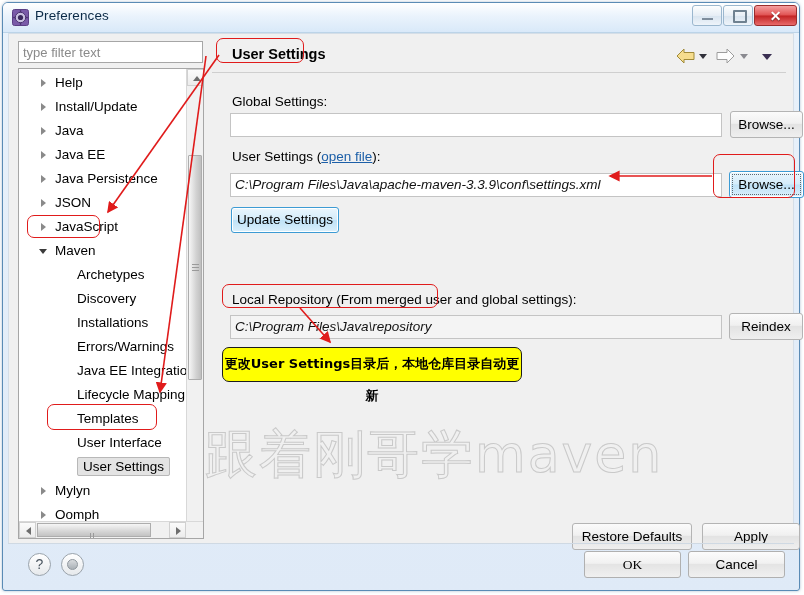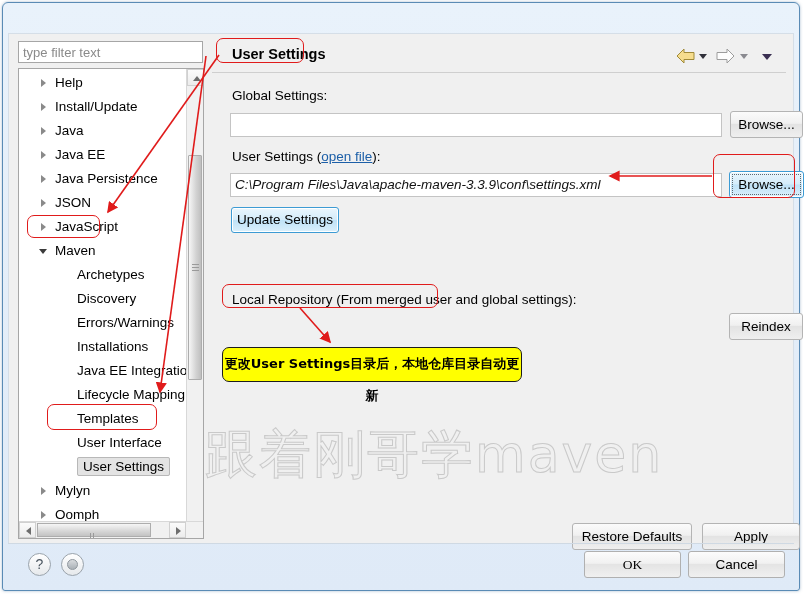--- a/index.html
+++ b/index.html
@@ -354,39 +354,63 @@
     font-family: "DejaVu Sans", sans-serif;
     color: #000;
     font-weight: 600;
   }
 </style>
 </head>
 <body>
 
 <div id="window">
 
+  <div id="titlebar">
+    <svg id="title-icon" viewBox="0 0 17 17">
+      <rect x="0.5" y="0.5" width="16" height="16" rx="2" fill="#7a5ba8" stroke="#5b3f85"></rect>
+      <circle cx="8.5" cy="8.5" r="5.2" fill="#c9c1e0" stroke="#4a3270"></circle>
+      <circle cx="8.5" cy="8.5" r="2.6" fill="#3b2a5c"></circle>
+      <g fill="#4a3270">
+        <rect x="7.9" y="1.2" width="1.3" height="2.2"></rect>
+        <rect x="7.9" y="13.6" width="1.3" height="2.2"></rect>
+        <rect x="1.2" y="7.9" width="2.2" height="1.3"></rect>
+        <rect x="13.6" y="7.9" width="2.2" height="1.3"></rect>
+      </g>
+    </svg>
+    <div id="title-text">Preferences</div>
+
+    <div class="wbtn" id="btn-min">
+        <span class="glyph"></span>
+      </div>
+    <div class="wbtn" id="btn-max">
+        <span class="glyph"></span>
+      </div>
+    <div class="wbtn" id="btn-close">
+        <span class="glyph">✕</span>
+      </div>
+  </div>
 
   <div id="dialog-body">
 
     <input id="filter-input" type="text" value="" placeholder="type filter text" style="">
 
     <div id="tree-panel">
       <div id="tree-list">
           <div class="tree-item lvl0"><span class="arrow collapsed"></span><span class="label">Help</span></div>
           <div class="tree-item lvl0"><span class="arrow collapsed"></span><span class="label">Install/Update</span></div>
           <div class="tree-item lvl0"><span class="arrow collapsed"></span><span class="label">Java</span></div>
           <div class="tree-item lvl0"><span class="arrow collapsed"></span><span class="label">Java EE</span></div>
           <div class="tree-item lvl0"><span class="arrow collapsed"></span><span class="label">Java Persistence</span></div>
           <div class="tree-item lvl0"><span class="arrow collapsed"></span><span class="label">JSON</span></div>
           <div class="tree-item lvl0"><span class="arrow collapsed"></span><span class="label">JavaScript</span></div>
           <div class="tree-item lvl0"><span class="arrow expanded"></span><span class="label">Maven</span></div>
           <div class="tree-item lvl1"><span class="label">Archetypes</span></div>
           <div class="tree-item lvl1"><span class="label">Discovery</span></div>
+          <div class="tree-item lvl1"><span class="label">Installations</span></div>
           <div class="tree-item lvl1"><span class="label">Errors/Warnings</span></div>
-          <div class="tree-item lvl1"><span class="label">Installations</span></div>
           <div class="tree-item lvl1"><span class="label">Java EE Integration</span></div>
           <div class="tree-item lvl1"><span class="label">Lifecycle Mapping</span></div>
           <div class="tree-item lvl1"><span class="label">Templates</span></div>
           <div class="tree-item lvl1"><span class="label">User Interface</span></div>
           <div class="tree-item lvl1 selected"><span class="label">User Settings</span></div>
           <div class="tree-item lvl0"><span class="arrow collapsed"></span><span class="label">Mylyn</span></div>
           <div class="tree-item lvl0"><span class="arrow collapsed"></span><span class="label">Oomph</span></div>
           <div class="tree-item lvl0"><span class="arrow collapsed"></span><span class="label">Plug-in Development</span></div>
         </div>
 
@@ -429,21 +453,21 @@
           </svg>
           <span class="nav-chev" id="nav-back-chev"></span>
           <svg class="nav-arrow" id="nav-fwd" width="19" height="16" viewBox="0 0 19 16">
             <path d="M11 1 L18 8 L11 15 L11 11.5 L1 11.5 L1 4.5 L11 4.5 Z" fill="#fdfdfd" stroke="#9c9c9c" stroke-width="1"></path>
           </svg>
           <span class="nav-chev" id="nav-fwd-chev"></span>
           <span class="nav-chev" id="nav-menu-chev"></span>
         </div>
       </div>
 
-      <div class="field-label" style="left:20px; top:47px;">
+      <div class="field-label" style="left:20px; top:53px;">
         <span>Global Settings:</span>
       </div>
       <div class="txtbox" id="global-settings-input" style="left:18px; top:72px; width:492px;"></div>
       <div class="btn" style="left:518px; top:70px; width:73px;">Browse...</div>
 
       <div class="field-label" style="left:20px; top:108px;">
         <span>User Settings (</span><span class="link">open file</span><span>):</span>
       </div>
       <div class="txtbox" id="user-settings-input" style="left:18px; top:132px; width:492px;">C:\Program Files\Java\apache-maven-3.3.9\conf\settings.xml</div>
       <div class="btn focus" style="left:517px; top:130px; width:75px;">
@@ -451,20 +475,21 @@
         <span>Browse...</span>
       </div>
 
       <div class="btn focus" style="left:19px; top:166px; width:108px; height:26px; line-height:24px;">
         <span>Update Settings</span>
       </div>
 
       <div class="field-label" style="left:20px; top:251px;">
         <span>Local Repository (From merged user and global settings):</span>
       </div>
+      <div class="txtbox readonly" id="local-repo-input" style="left:18px; top:274px; width:492px;">C:\Program Files\Java\repository</div>
       <div class="btn" style="left:517px; top:272px; width:74px;">Reindex</div>
 
       <div class="btn" style="left:360px; top:482px; width:120px;">Restore Defaults</div>
       <div class="btn" style="left:490px; top:482px; width:98px;">Apply</div>
     </div>
   </div>
 
   <div id="footer">
     <div class="round-icon" id="help-icon">?</div>
     <div class="round-icon" id="tray-icon">

